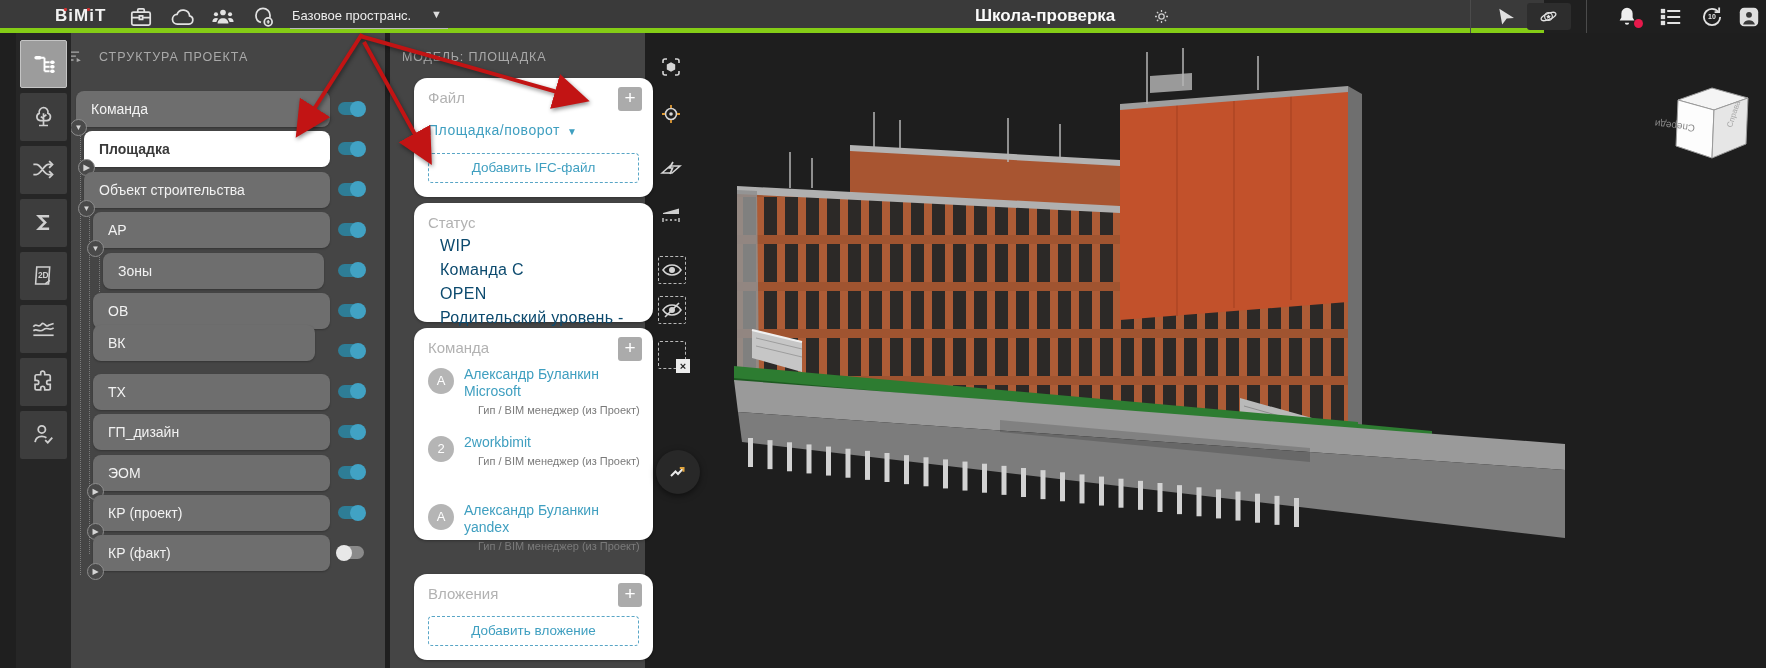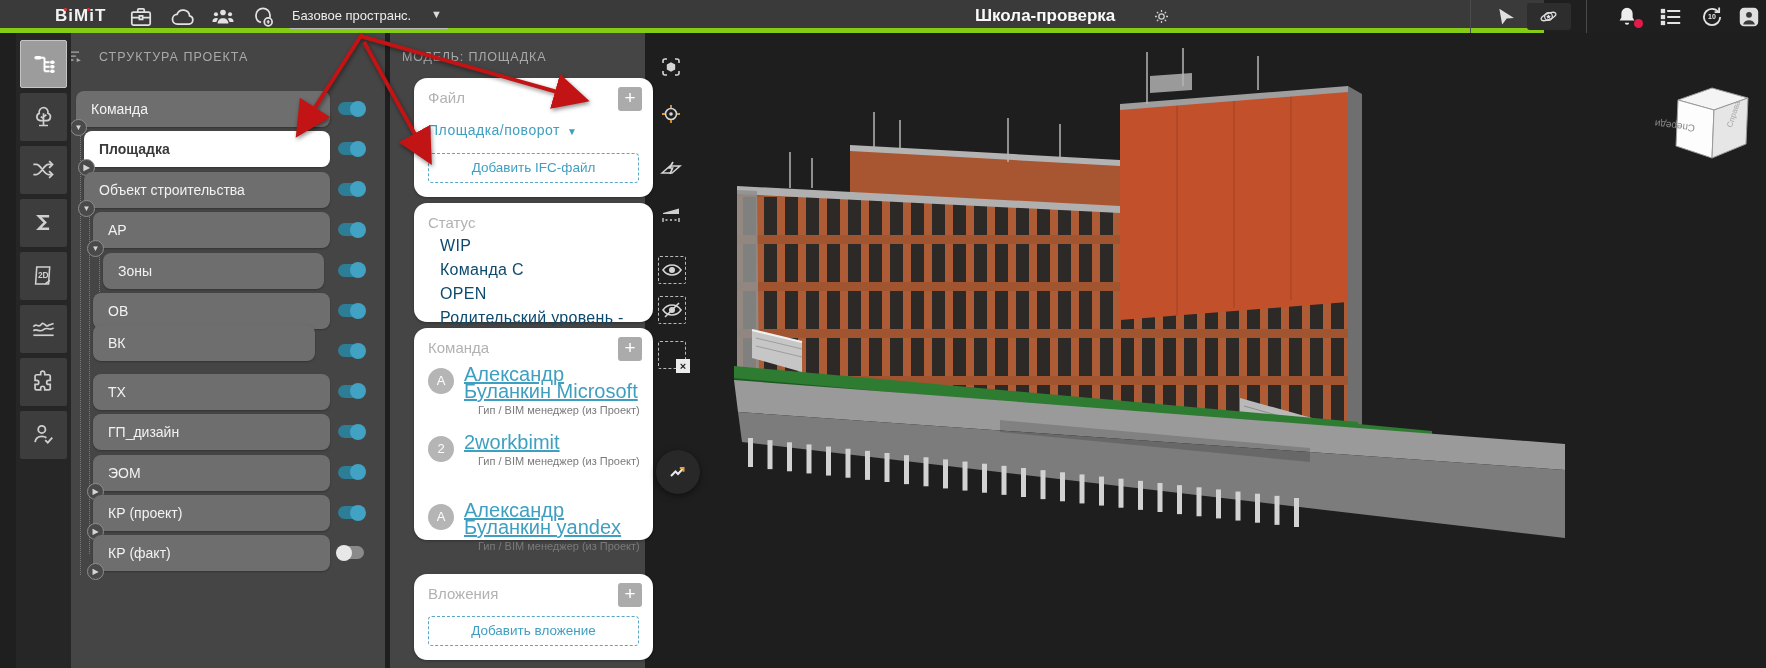--- a/index.html
+++ b/index.html
@@ -53,21 +53,21 @@
   .plusbtn{position:absolute;right:11px;top:9px;width:24px;height:24px;background:#ababab;border-radius:3px;color:#fff;font-size:19px;line-height:22px;text-align:center;cursor:pointer;}
   .dashbtn{position:absolute;left:14px;right:14px;height:30px;border:1.5px dashed #58a5c6;border-radius:4px;color:#3f9fc0;font-size:13.5px;text-align:center;line-height:28px;cursor:pointer;background:#fff;}
   .tlink{color:#3f9fc0;font-size:13.5px;cursor:pointer;}
   #offset-link{position:absolute;left:14px;top:44px;font-size:14px;letter-spacing:.5px;}
   #offset-link .caret{font-size:10px;margin-left:7px;}
   .status-item{margin:0 0 6px 12px;color:#0c4a6e;font-size:16px;letter-spacing:.3px;cursor:pointer;}
   #status-list{position:absolute;left:14px;top:34px;right:10px;}
   #team-list{position:absolute;left:14px;top:38px;right:10px;}
   .member{position:relative;margin-bottom:16px;min-height:52px;}
   .member .av{position:absolute;left:0;top:2px;width:26px;height:26px;border-radius:50%;background:#b5b5b5;color:#fff;font-size:13px;text-align:center;line-height:26px;}
-  .member .nm{margin-left:36px;width:175px;color:#3f9fc0;font-size:20px;line-height:17px;cursor:pointer;text-decoration:underline;}
+  .member .nm{margin-left:36px;width:175px;color:#3f9fc0;font-size:14px;line-height:17px;cursor:pointer;}
   .member .rl{margin-left:50px;margin-top:4px;color:#7a7a7a;font-size:11px;}
 
   
   #viewport{position:absolute;left:645px;top:33px;width:1121px;height:635px;z-index:1;}
   .vt-tile{position:absolute;left:658px;width:28px;height:28px;z-index:10;cursor:pointer;}
   .vt-tile.dashed{border:1px dashed #b9b9b9;border-radius:2px;}
   .vt-tile svg{position:absolute;left:1px;top:1px;width:24px;height:24px;}
   .xbox{position:absolute;right:-5px;bottom:-5px;width:14px;height:14px;background:#ececec;color:#222;font-size:11px;line-height:14px;text-align:center;font-weight:bold;}
   #trendbtn{position:absolute;left:656px;top:450px;width:44px;height:44px;border-radius:50%;background:#282828;box-shadow:0 2px 6px rgba(0,0,0,.5);z-index:10;cursor:pointer;}
   #trendbtn svg{position:absolute;left:10px;top:10px;width:24px;height:24px;}

